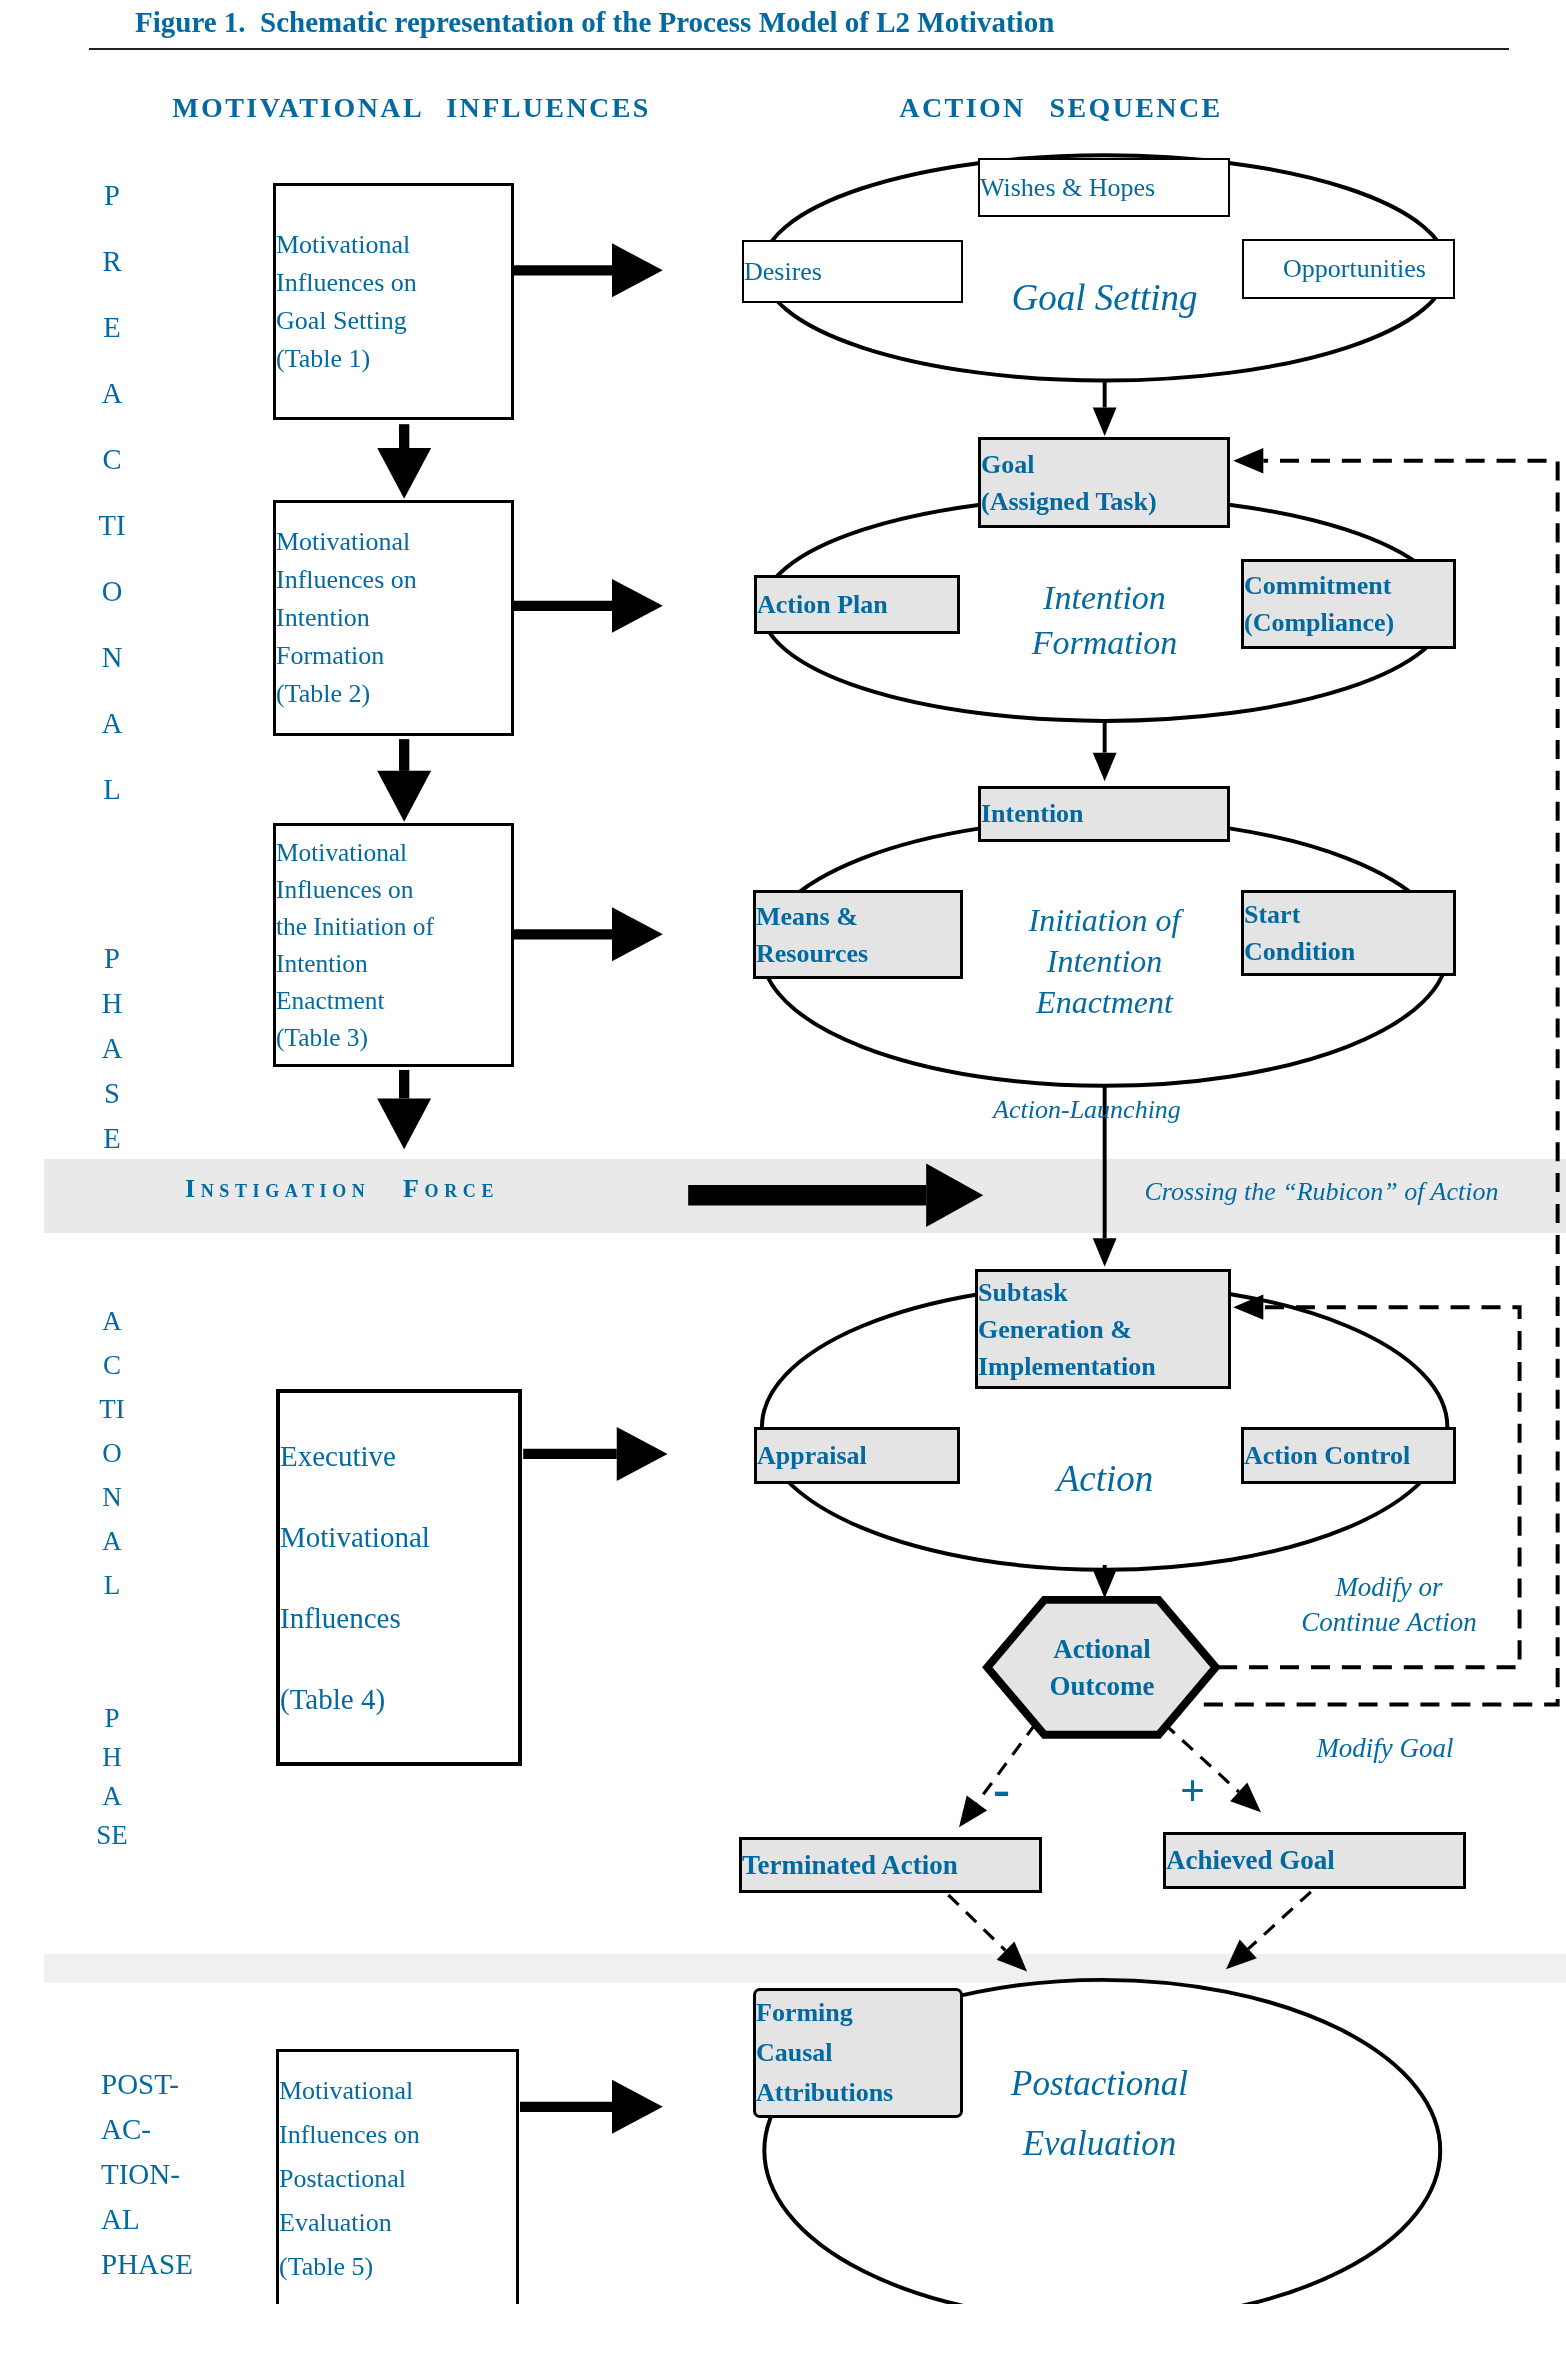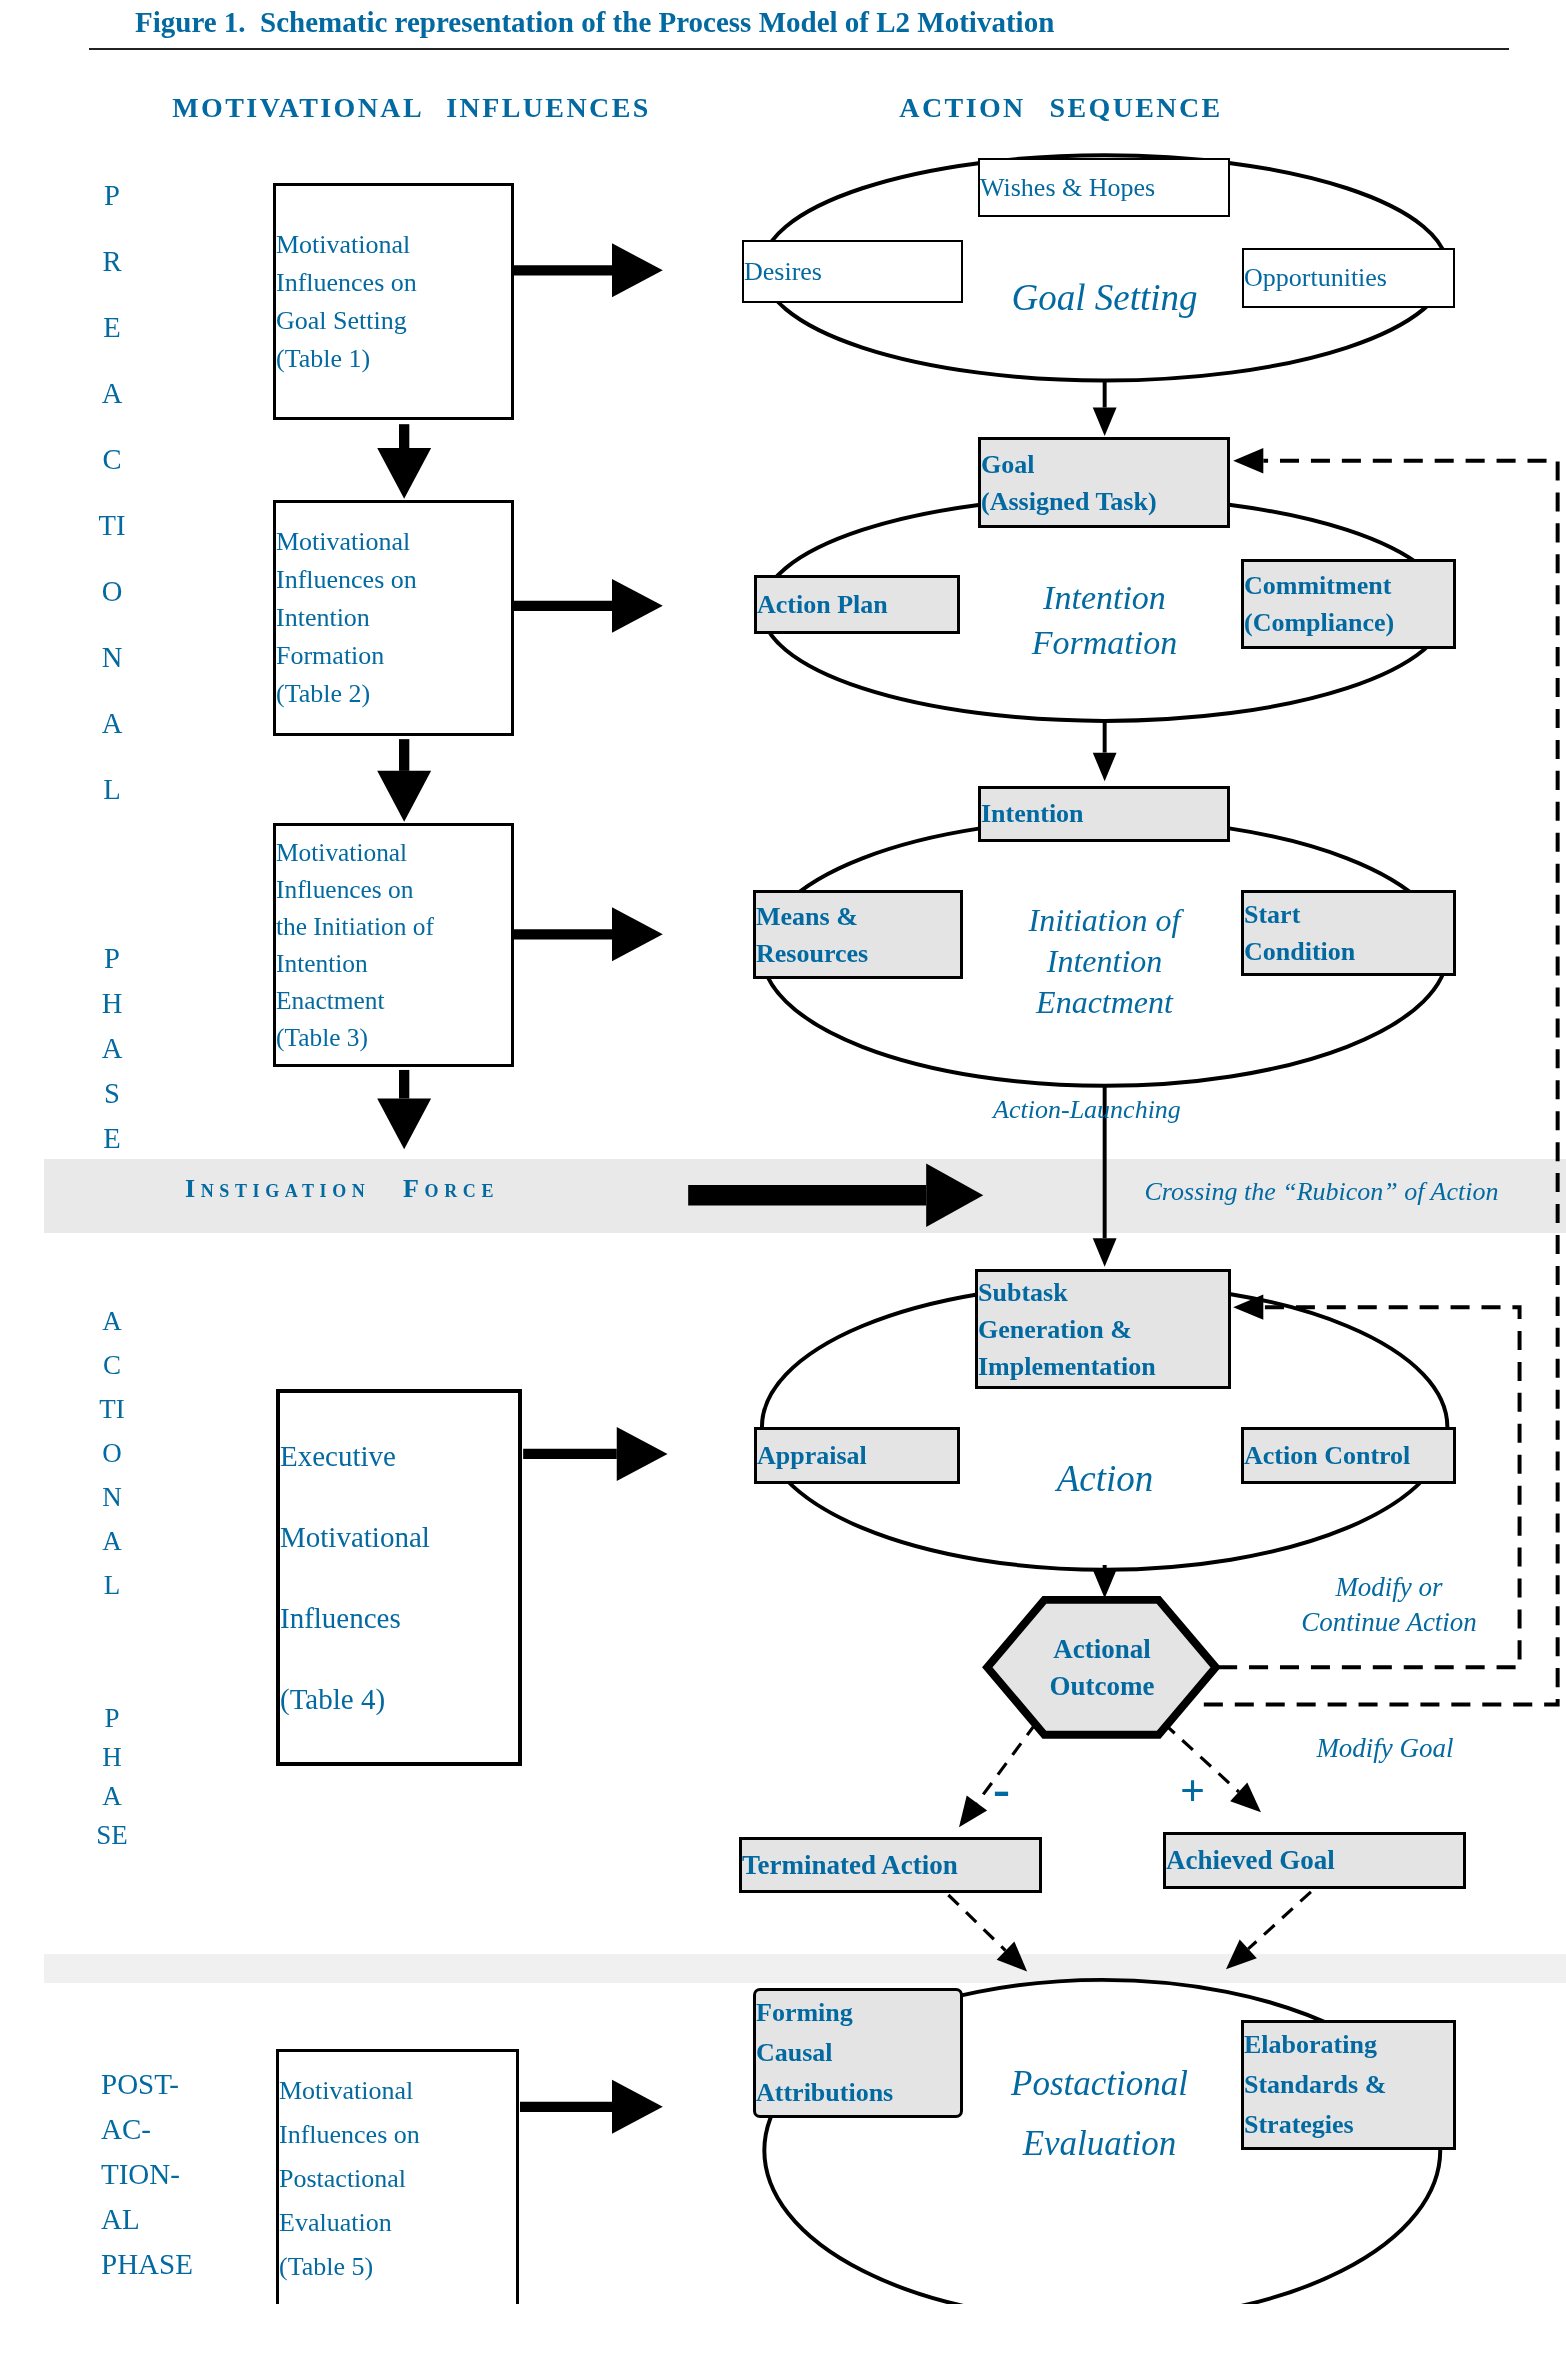--- a/index.html
+++ b/index.html
@@ -128,21 +128,21 @@
 Influences
 (Table 4)</div>
   <div class="abs box influence" style="left:232px;top:2049px;width:243px;height:259px;line-height:44px;">Motivational
 Influences on
 Postactional
 Evaluation
 (Table 5)</div>
 
   <div class="abs box white-box thin" style="left:934px;top:158px;width:252px;height:59px;">Wishes &amp; Hopes</div>
   <div class="abs box white-box thin" style="left:698px;top:240px;width:221px;height:63px;">Desires</div>
-  <div class="abs box white-box thin" style="left:1198px;top:248px;width:213px;height:60px;">Opportunities</div>
+  <div class="abs box white-box thin" style="left:1198px;top:239px;width:213px;height:60px;padding-left:39px;">Opportunities</div>
   <div class="abs stage-label" style="left:902px;top:277px;width:317px;font-size:37px;line-height:41px;">Goal Setting</div>
 
   <div class="abs box gray-box" style="left:934px;top:437px;width:252px;height:91px;line-height:37px;">Goal
 (Assigned Task)</div>
   <div class="abs box gray-box" style="left:710px;top:575px;width:206px;height:59px;">Action Plan</div>
   <div class="abs box gray-box" style="left:1197px;top:559px;width:215px;height:90px;line-height:37px;">Commitment
 (Compliance)</div>
   <div class="abs stage-label" style="left:902px;top:575px;width:317px;font-size:34px;line-height:45px;">Intention
 Formation</div>
 
@@ -172,20 +172,17 @@
 Continue Action</div>
   <div class="abs stage-label" style="left:1222px;top:1733px;width:238px;font-size:27px;">Modify Goal</div>
   <div class="abs sign" style="left:949px;top:1760px;font-size:51px;">-</div>
   <div class="abs sign" style="left:1136px;top:1765px;font-size:44px;">+</div>
   <div class="abs box gray-box" style="left:695px;top:1837px;width:303px;height:56px;font-size:27px;">Terminated Action</div>
   <div class="abs box gray-box" style="left:1119px;top:1832px;width:303px;height:57px;font-size:27px;">Achieved Goal</div>
 
   <div class="abs box gray-box" style="left:709px;top:1988px;width:210px;height:130px;line-height:40px;border-radius:7px;">Forming
 Causal
 Attributions</div>
-  <div class="abs box gray-box" style="left:1197px;top:2020px;width:215px;height:130px;line-height:40px;">Elaborating
-Standards &amp;
-Strategies</div>
   <div class="abs stage-label" style="left:897px;top:2054px;width:317px;font-size:35px;line-height:60px;">Postactional
 Evaluation</div>
 
 </div>
 
 
 </body></html>

